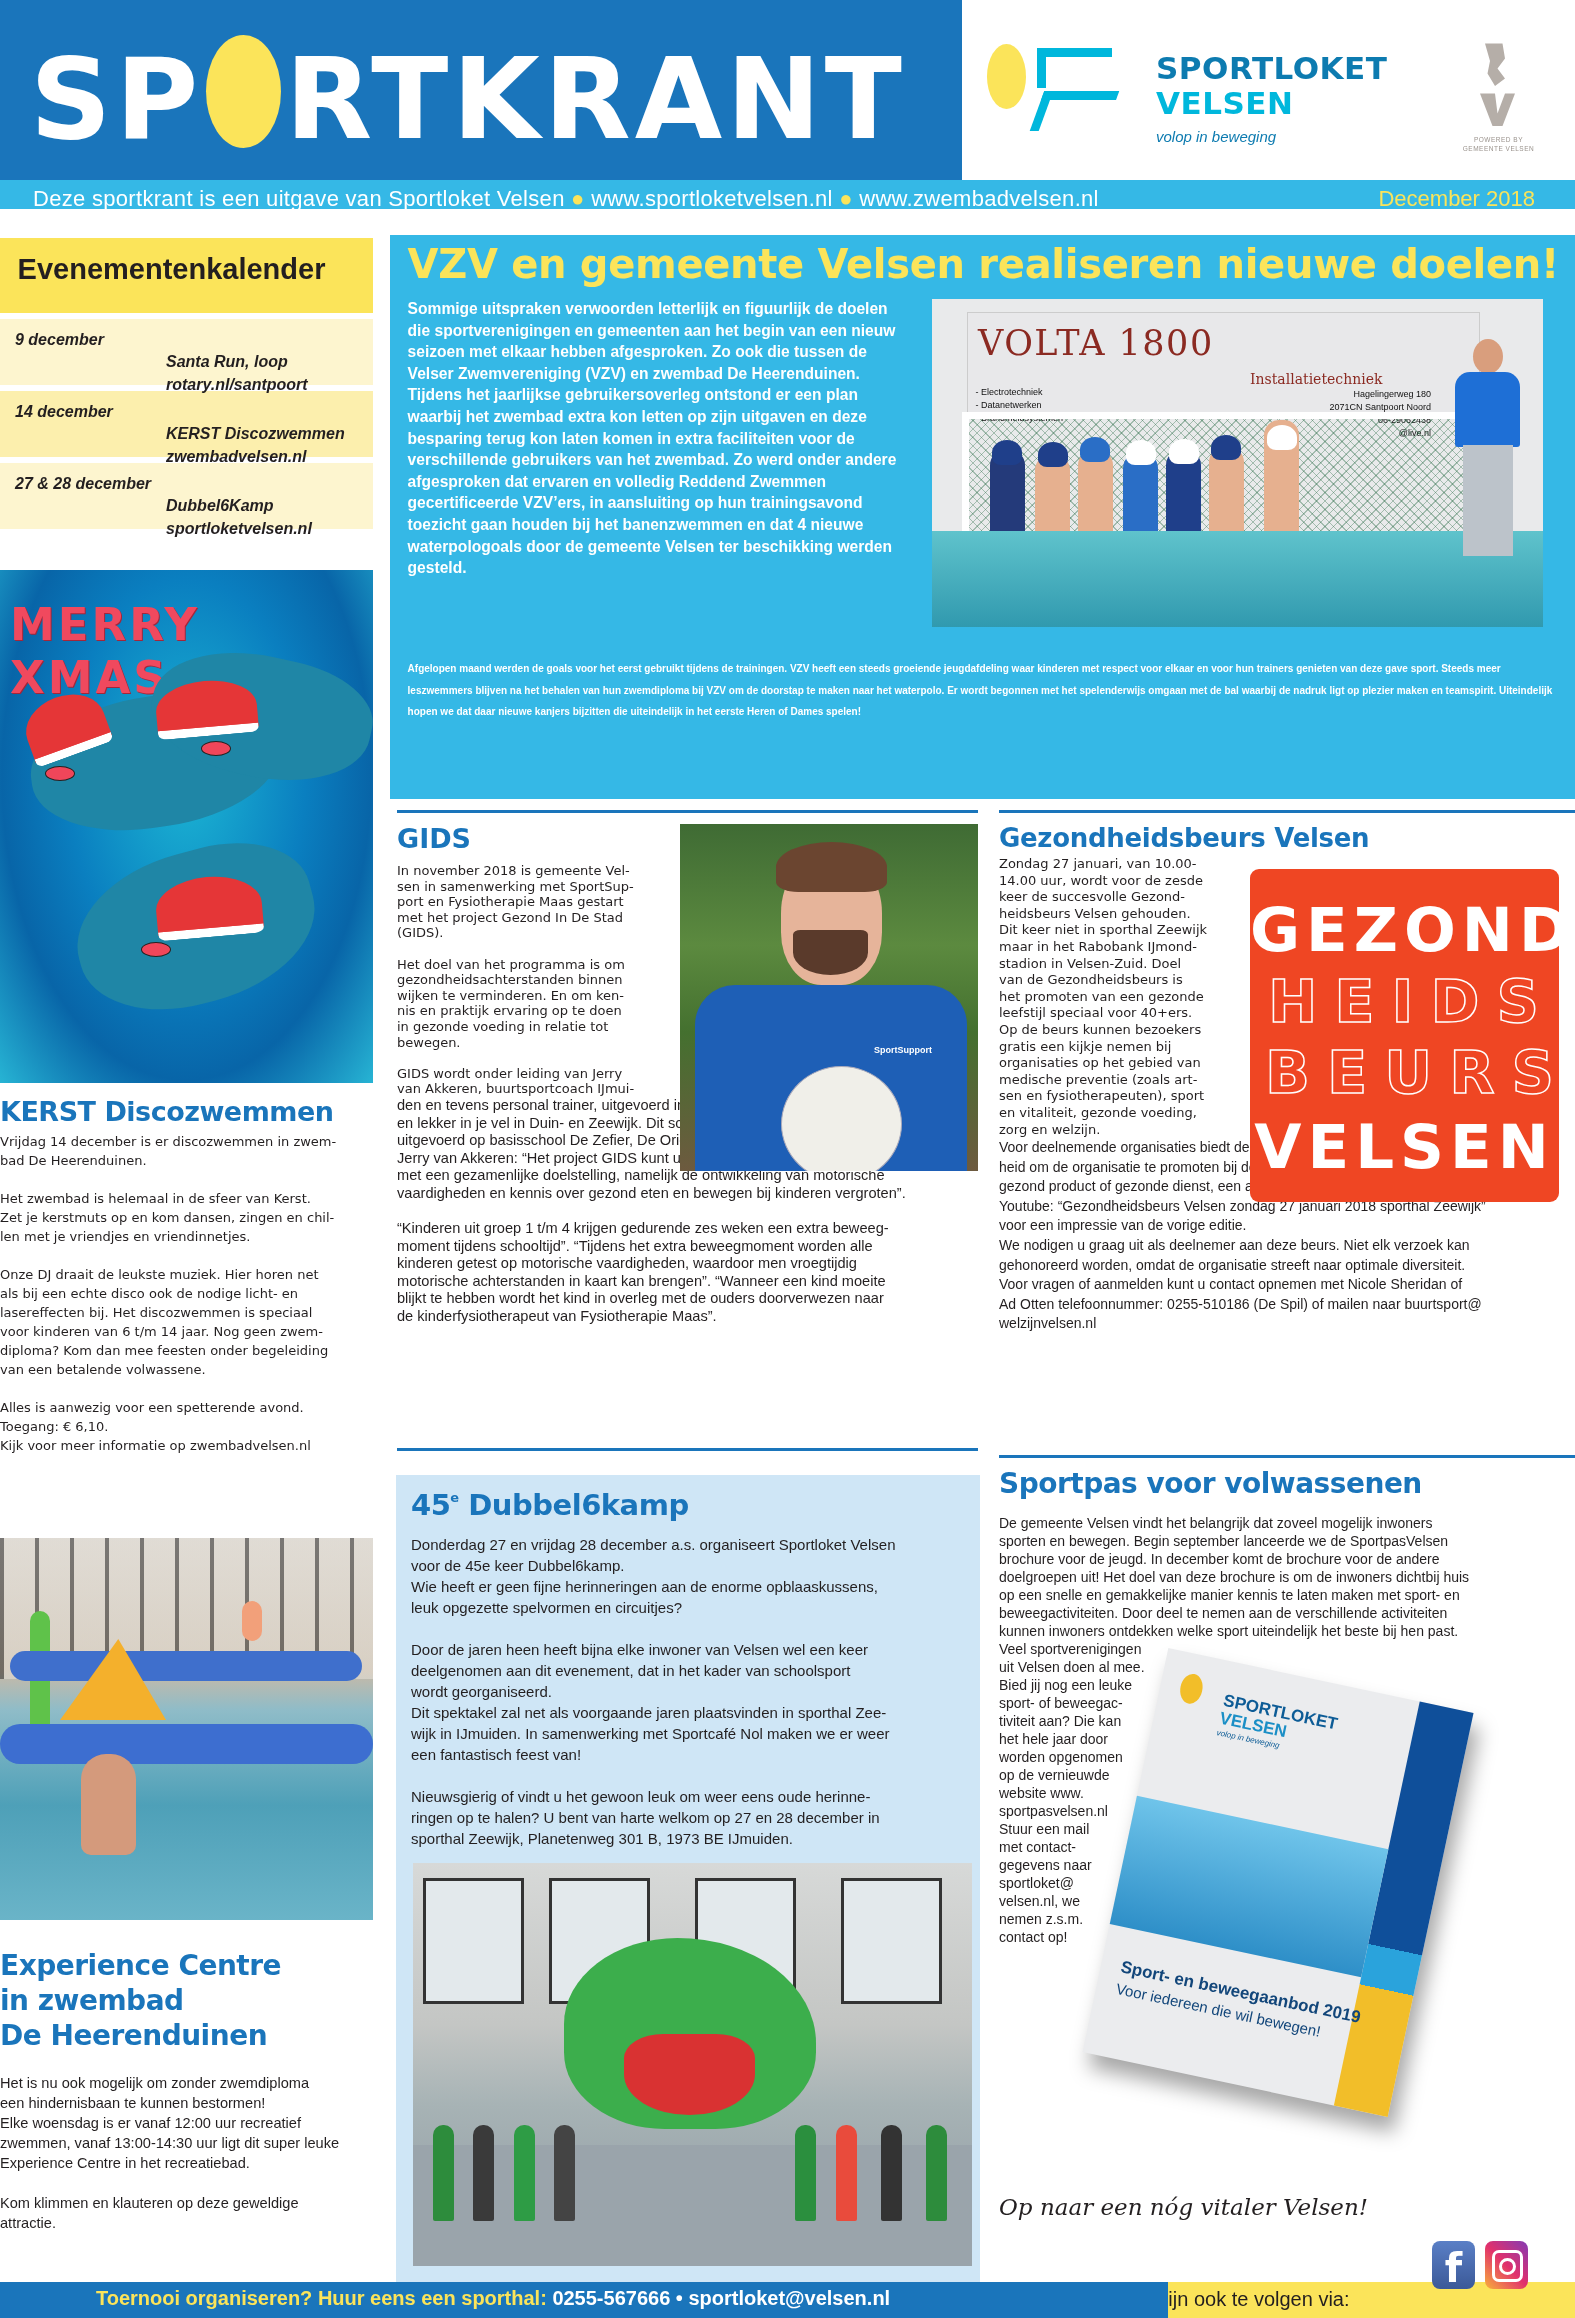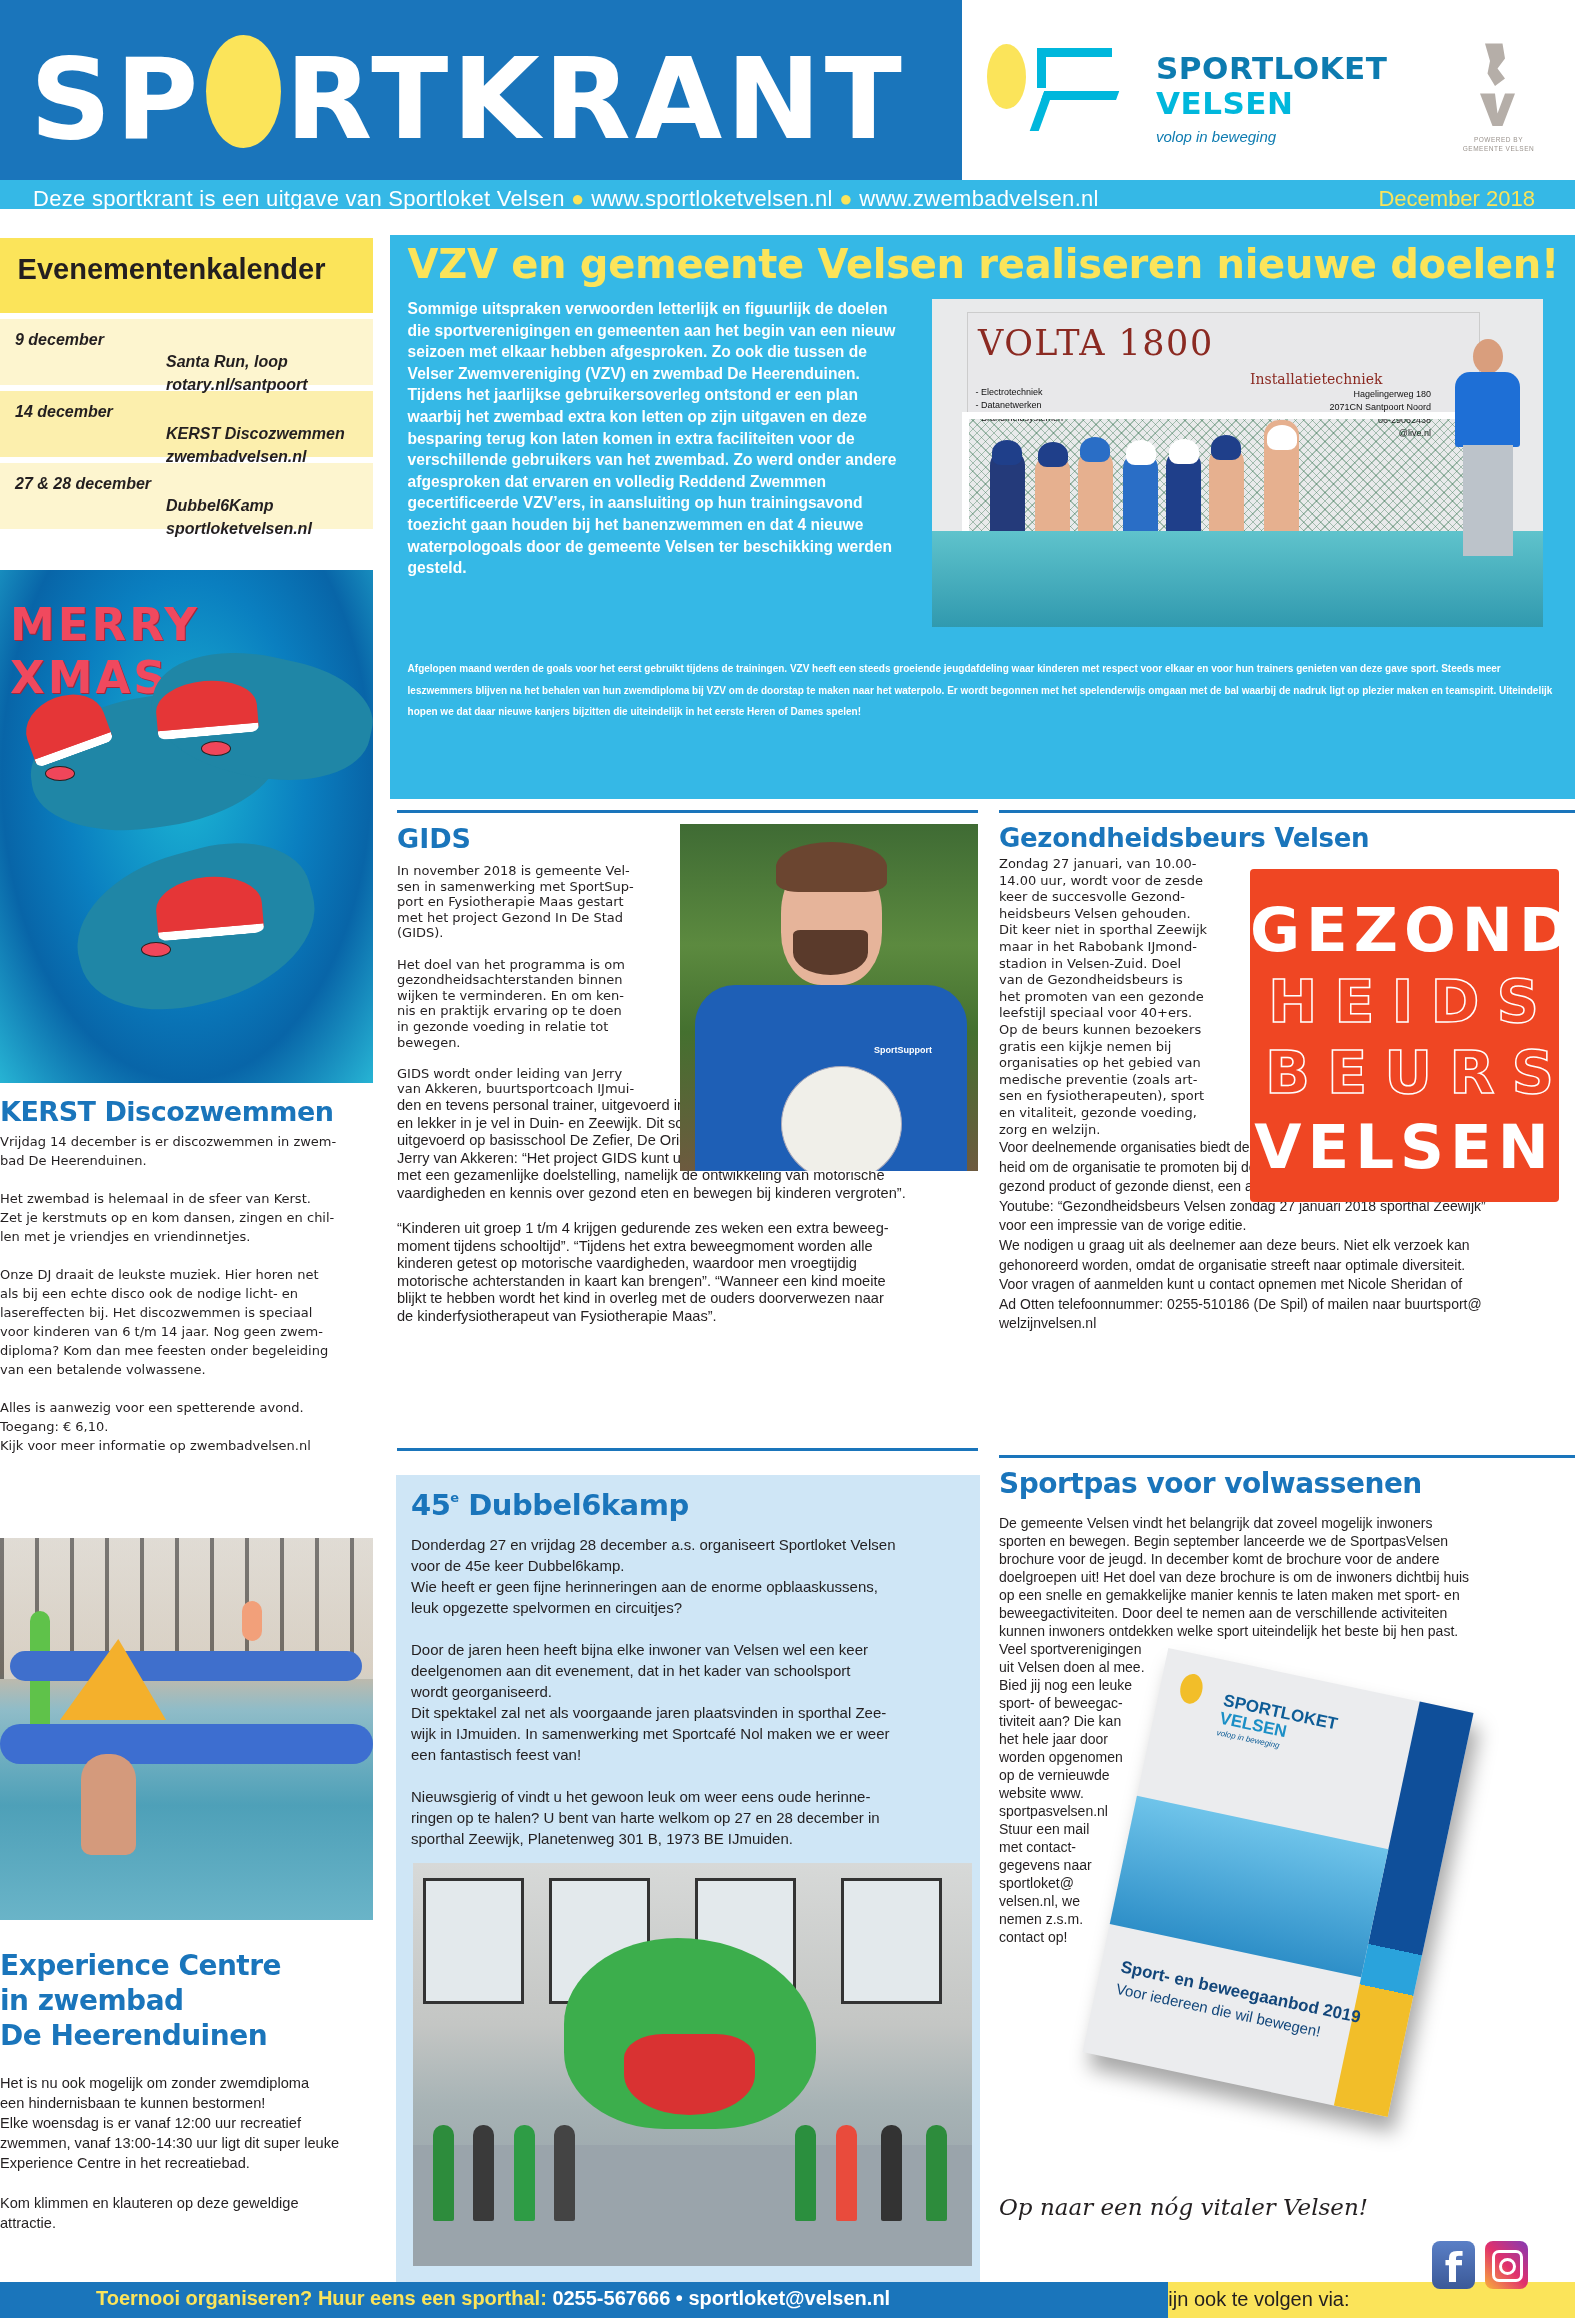--- a/index.html
+++ b/index.html
@@ -98,21 +98,21 @@
   #dubbel-photo .dragon { position: absolute; left: 151px; top: 75px; width: 252px; height: 191px; background: #3cae4c; border-radius: 45% 55% 40% 40%; }
   #dubbel-photo .mouth { position: absolute; left: 211px; top: 171px; width: 131px; height: 81px; background: #d93232; border-radius: 30% 30% 50% 50%; }
   #dubbel-photo .floor { position: absolute; left: 0; top: 282px; width: 100%; height: 121px; background: #9aa4ab; }
   #dubbel-photo .crowd { position: absolute; top: 262px; width: 21px; height: 96px; border-radius: 10px 10px 2px 2px; }
 
   
   #gezond { left: 999px; top: 823px; width: 576px; }
   #gezond h2 { font-family: "DejaVu Sans", sans-serif; font-weight: bold; font-size: 26px; color: #1a75bb; margin-bottom: 3px; letter-spacing: -0.3px; }
   #gezond .col { width: 237px; font-family: "DejaVu Sans", sans-serif; font-size: 13px; line-height: 16.6px; white-space: pre-line; }
   #gezond .full { width: 564px; font-size: 14px; line-height: 19.6px; white-space: pre-line; }
-  #gezond-logo { left: 1250px; top: 869px; width: 309px; height: 333px; background: #ef4623; border-radius: 4px; }
+  #gezond-logo { left: 1250px; top: 869px; width: 309px; height: 333px; background: #ef4623; border-radius: 9px; }
   #gezond-logo .l { position: absolute; left: 0; width: 100%; text-align: center; font-family: "DejaVu Sans", sans-serif; font-weight: bold; font-size: 61px; line-height: 1; color: #fff; letter-spacing: 6px; }
   #gezond-logo .l.outline { color: transparent; -webkit-text-stroke: 1.5px #fff; letter-spacing: 17px; font-size: 59px; padding-left: 15px; }
 
   
   #sportpas { left: 999px; top: 1452px; width: 576px; }
   #sportpas h2 { font-family: "DejaVu Sans", sans-serif; font-weight: bold; font-size: 28px; color: #1a75bb; margin-bottom: 14px; letter-spacing: -0.5px; }
   #sportpas .full { width: 574px; font-size: 14px; line-height: 18px; white-space: pre-line; }
   #sportpas .col { width: 151px; font-size: 14px; line-height: 18px; white-space: pre-line; }
   #brochure { left: 1122px; top: 1676px; width: 312px; height: 413px; transform: rotate(12deg); transform-origin: 50% 50%; box-shadow: 9px 14px 20px rgba(0,0,0,0.35); background: #ebecee; }
   #brochure .stripe { position: absolute; right: 0; top: 0; width: 55px; height: 100%; background: linear-gradient(180deg, #0f4f9a 0%, #0f4f9a 60%, #2aa3dc 60%, #2aa3dc 70%, #f2be29 70%); }

